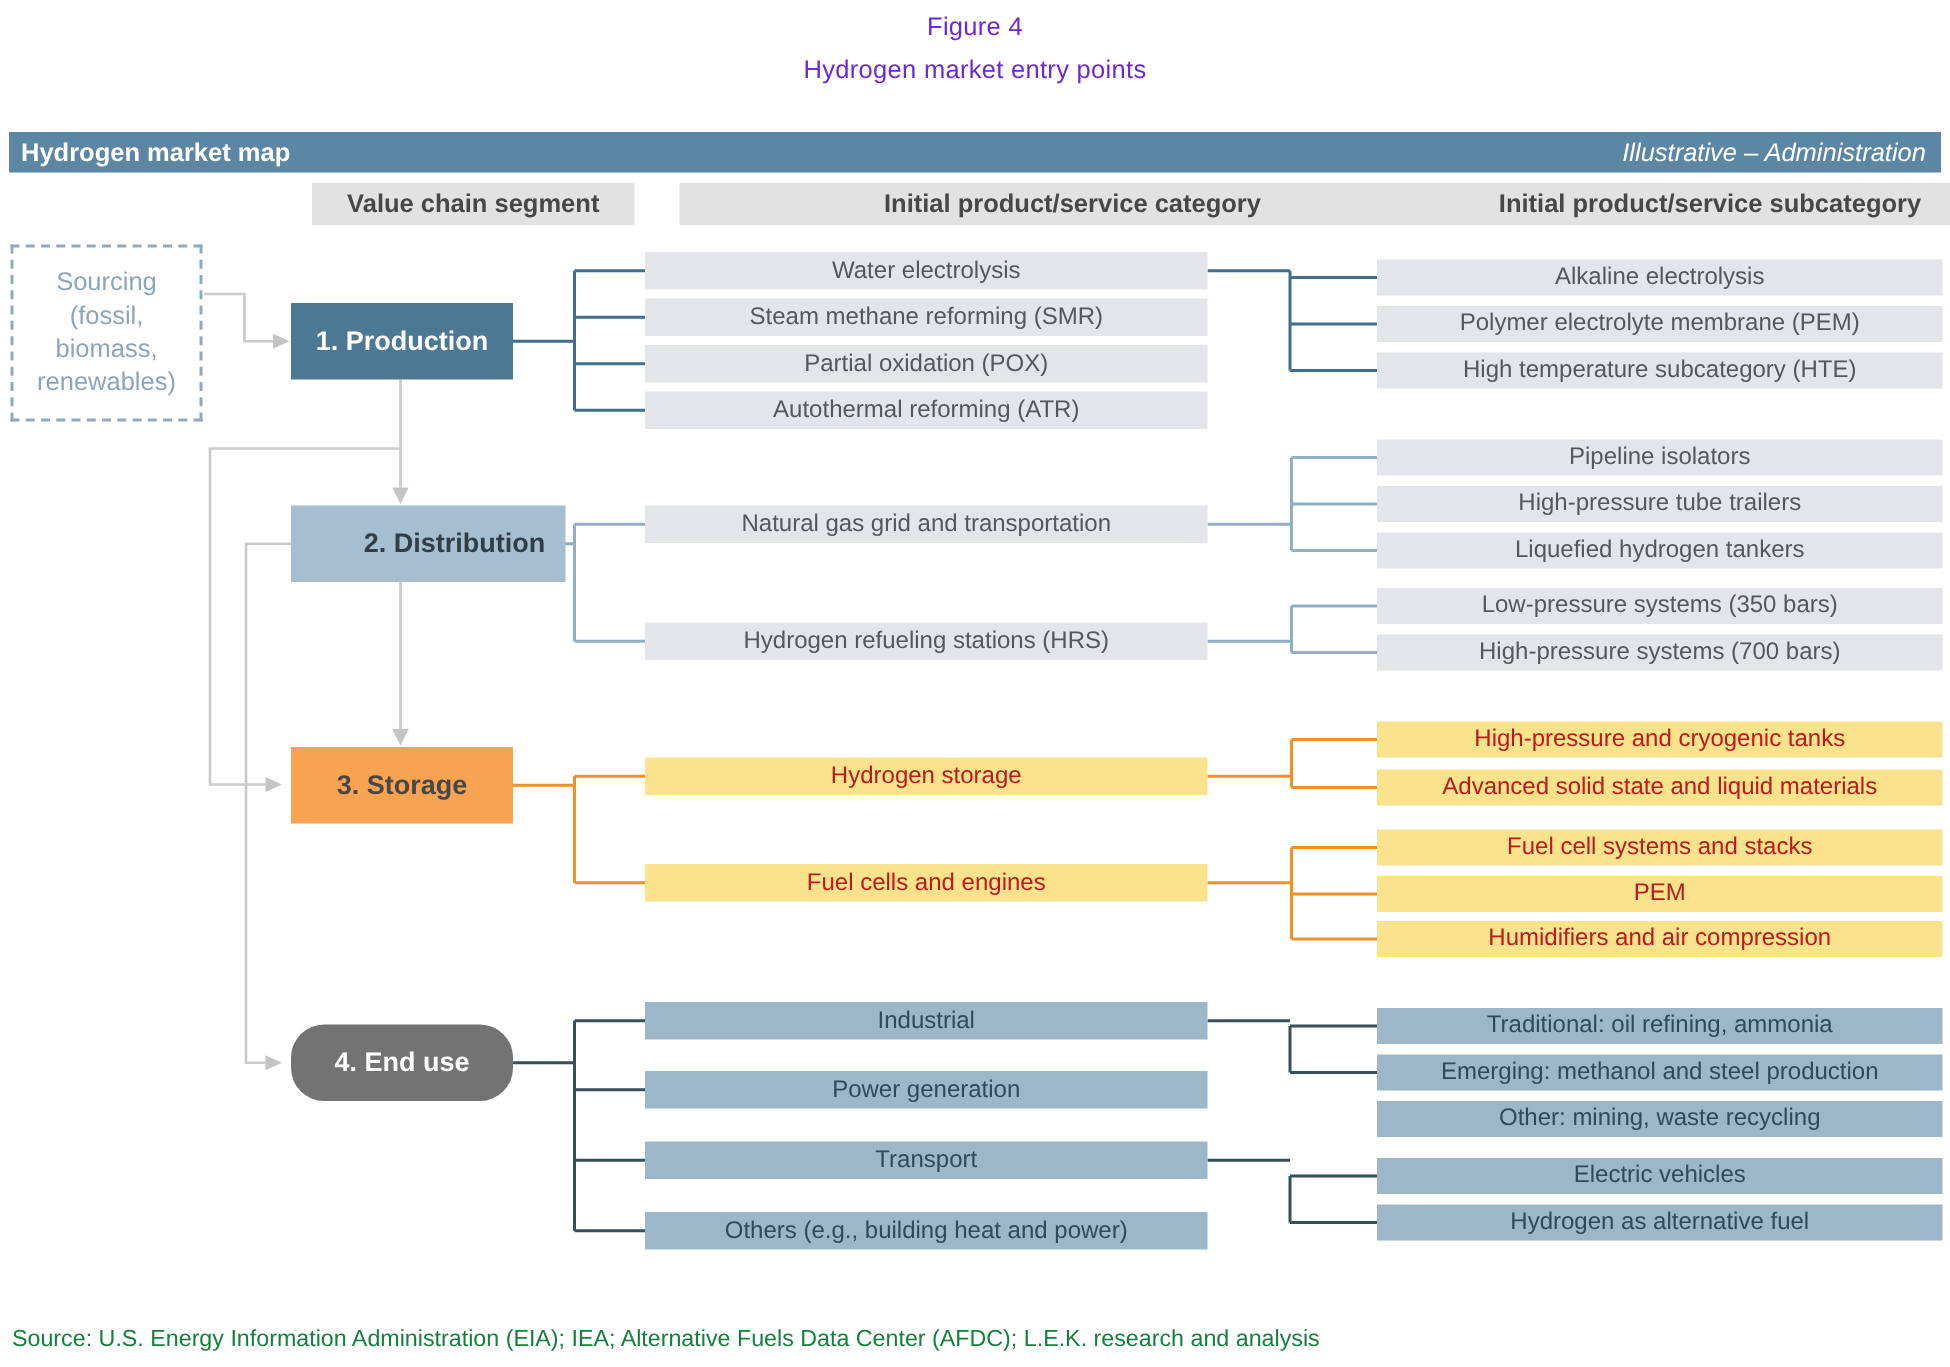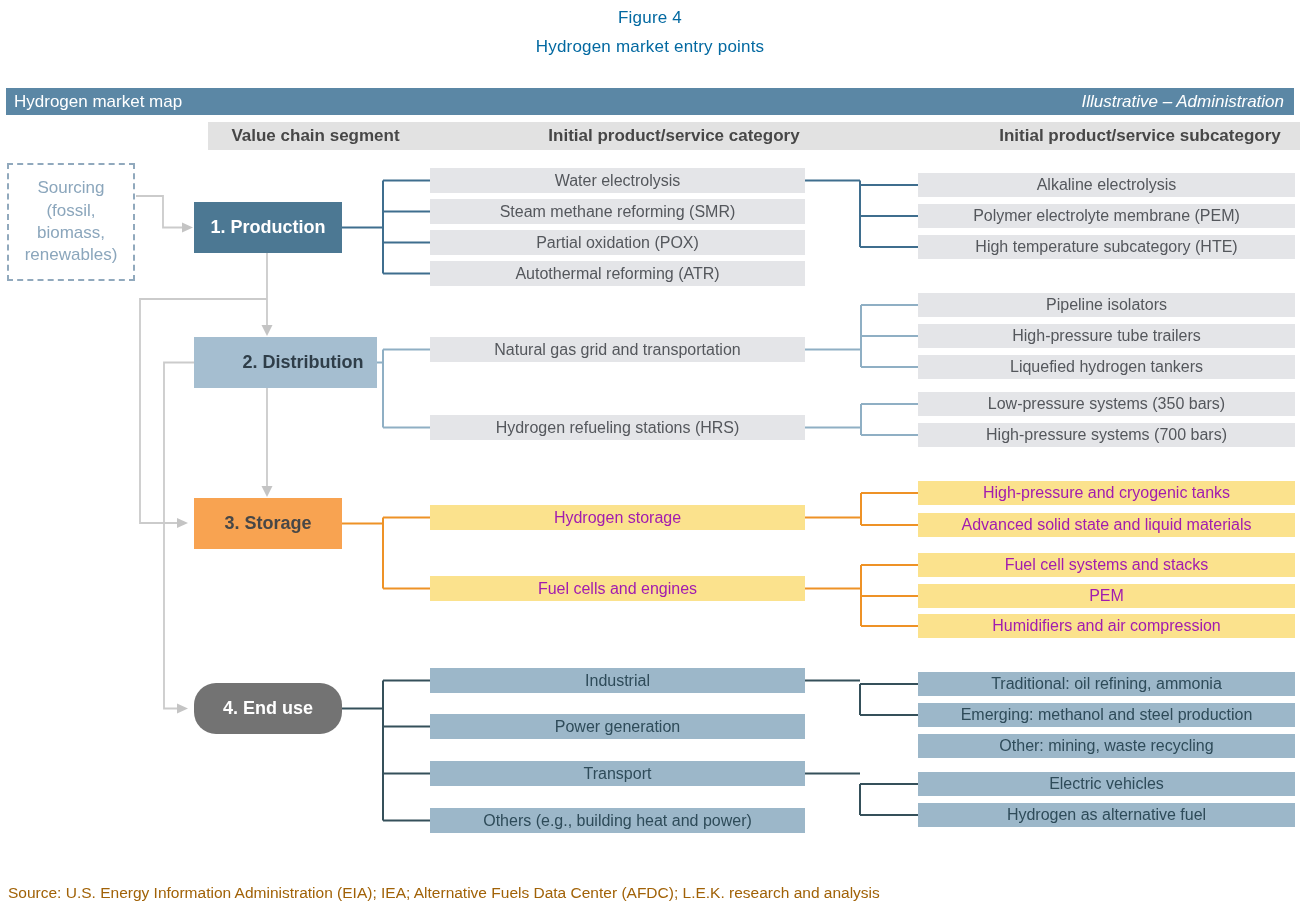--- a/index.html
+++ b/index.html
@@ -1,66 +1,66 @@
 <!DOCTYPE html>
 <html><head>
 <meta charset="utf-8">
 <style>
   html,body{margin:0;padding:0;background:#ffffff;}
   .canvas{
     position:relative;width:1300px;height:911px;overflow:hidden;
     font-family:"Liberation Sans",sans-serif;background:#ffffff;
   }
   .cap{position:absolute;left:0;width:1300px;text-align:center;
-       font-size:17px;color:#0369a1;letter-spacing:.2px;}
+       font-size:17px;color:#6d28d9;letter-spacing:.2px;}
   .banner{position:absolute;left:6px;top:88px;width:1288px;height:27px;
           background:#5b87a5;color:#fff;display:flex;align-items:center;
           justify-content:space-between;padding:0 10px 0 8px;box-sizing:border-box;
           font-size:17px;}
-  .banner .t{font-weight:400;}
+  .banner .t{font-weight:700;}
   .banner .note{font-style:italic;font-weight:400;}
   .colhead{position:absolute;top:122px;height:28px;background:#e2e2e2;
            color:#474747;font-size:17px;font-weight:600;display:flex;
            align-items:center;justify-content:center;margin-left:48px;}
   .sourcing{position:absolute;left:7px;top:163px;width:128px;height:118px;
             border:2px dashed #91a9bd;color:#8ba6bc;font-size:17px;line-height:1.32;
             display:flex;align-items:center;justify-content:center;text-align:center;
             box-sizing:border-box;padding:4px 10px;}
   .seg{position:absolute;left:194px;width:148px;height:51px;display:flex;
        align-items:center;justify-content:center;font-size:18px;font-weight:600;
        text-align:center;}
   .seg.p{background:#4c7893;color:#ffffff;}
   .seg.d{background:#a5bed0;color:#2f3e49;padding-left:35px;}
   .seg.s{background:#f8a351;color:#474747;}
   .seg.e{background:#737373;color:#ffffff;border-radius:22px;}
   .cat{position:absolute;left:430px;width:375px;height:25px;display:flex;
        align-items:center;justify-content:center;font-size:16px;}
   .sub{position:absolute;left:918px;width:377px;height:24px;display:flex;
        align-items:center;justify-content:center;font-size:16px;}
   .g{background:#e4e5e8;color:#54575c;}
-  .y{background:#fbe28d;color:#a21caf;}
+  .y{background:#fbe28d;color:#b91c1c;}
   .b{background:#9cb7c9;color:#2e4b59;}
   .lines{position:absolute;left:0;top:0;}
-  .footer{position:absolute;left:8px;top:884px;font-size:15.5px;color:#a16207;}
+  .footer{position:absolute;left:8px;top:884px;font-size:15.5px;color:#15803d;}
 </style>
 </head>
 <body>
 
 <div class="canvas">
 
   <div class="cap" style="top:8px">Figure 4</div>
   <div class="cap" style="top:37px">Hydrogen market entry points</div>
 
   <div class="banner">
     <span class="t">Hydrogen market map</span>
     <span class="note">Illustrative – Administration</span>
   </div>
 
   <div class="colhead" style="left:160px;width:215px">Value chain segment</div>
-  <div class="colhead" style="left:364px;width:524px">Initial product/service category</div>
+  <div class="colhead" style="left:405px;width:524px">Initial product/service category</div>
   <div class="colhead" style="left:847px;width:490px">Initial product/service subcategory</div>
 
   <svg class="lines" width="1300" height="911" viewBox="0 0 1300 911">
 
     <path d="M136 196 H163 V227.5 H182 M267 253 V325 M267 299 H140 V523 H177 M194 362.5 H164 V708.5 H177 M267 388 V486" fill="none" stroke="#cbcbcb" stroke-width="1.8"></path>
     <polygon points="182,222.5 182,232.5 193,227.5" fill="#c4c4c4"></polygon>
     <polygon points="261.5,325 272.5,325 267,336" fill="#c4c4c4"></polygon>
     <polygon points="177,518 177,528 188,523" fill="#c4c4c4"></polygon>
     <polygon points="177,703.5 177,713.5 188,708.5" fill="#c4c4c4"></polygon>
     <polygon points="261.5,486 272.5,486 267,497" fill="#c4c4c4"></polygon>

